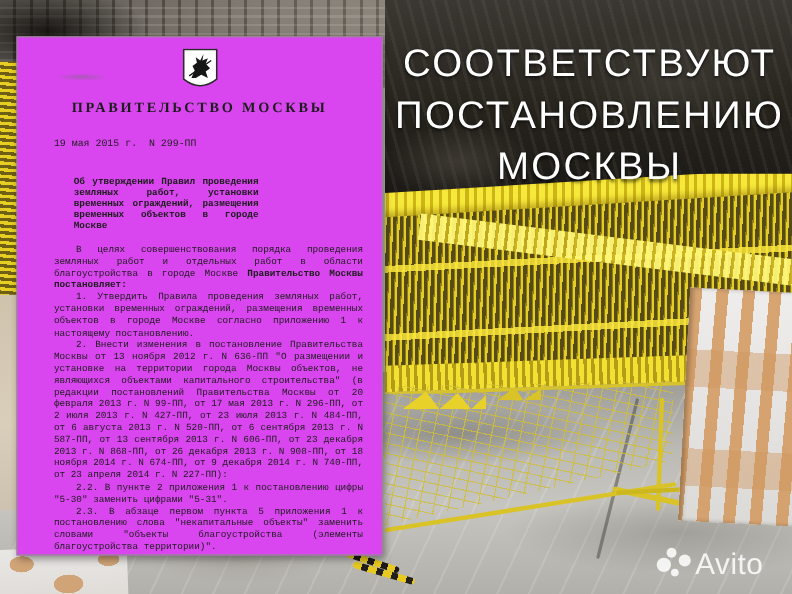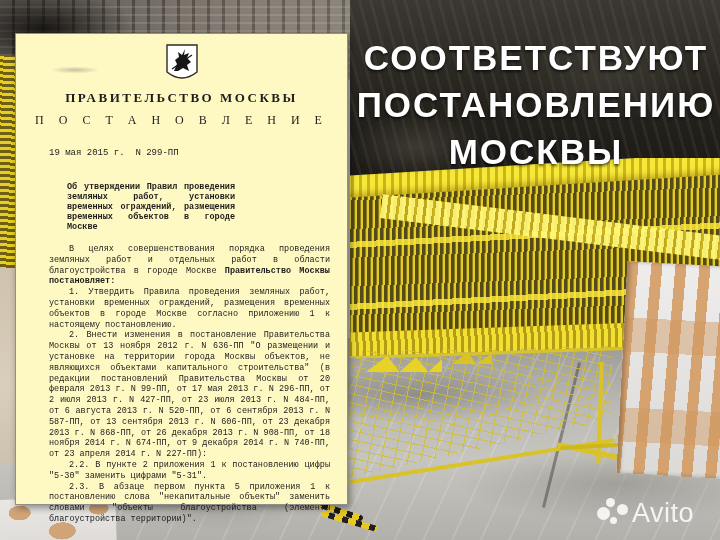--- a/index.html
+++ b/index.html
@@ -80,40 +80,40 @@
       radial-gradient(22px 14px at 55% 72%, #d0a477 60%, transparent 62%),
       radial-gradient(16px 10px at 86% 26%, #cfa376 60%, transparent 62%),
       linear-gradient(180deg,#e9e7e4,#dfdcd8);}
   .pole-a{position:absolute;left:314px;top:508px;width:50px;height:6px;transform:rotate(18deg);
     background:repeating-linear-gradient(90deg,#e8c91f 0 7px,#1c1a16 7px 13px);border-radius:3px;}
   .pole-b{position:absolute;left:320px;top:518px;width:58px;height:6px;transform:rotate(16deg);
     background:repeating-linear-gradient(90deg,#e8c91f 0 8px,#23201b 8px 14px);border-radius:3px;}
 
   
   .doc{position:absolute;left:15px;top:33px;width:333px;height:472px;box-sizing:border-box;
-    background:#fef9c3;border:1px solid #8f8f8c;box-shadow:2px 3px 7px rgba(0,0,0,.4);}
+    background:#d946ef;border:1px solid #8f8f8c;box-shadow:2px 3px 7px rgba(0,0,0,.4);}
   .doc-smudge{position:absolute;left:24px;top:28px;width:70px;height:16px;
     background:radial-gradient(34px 5px at 50% 50%, rgba(110,110,110,.4), transparent 72%);}
   .doc-emblem{width:34px;height:40px;margin:10px auto 6px;}
   .doc-authority{text-align:center;font-family:"Liberation Serif",serif;font-weight:bold;
     font-size:13px;letter-spacing:2.5px;color:#1d1d1d;}
   .doc-type{text-align:center;font-family:"Liberation Serif",serif;font-size:12px;
     letter-spacing:6px;margin-top:7px;color:#222;}
   .doc-date{font-family:"Liberation Mono","DejaVu Sans Mono",monospace;font-size:9px;
     margin:20px 0 24px 33px;white-space:pre;color:#1d1d1d;}
   .doc-subject{font-family:"Liberation Mono","DejaVu Sans Mono",monospace;font-size:8.5px;
     font-weight:bold;width:168px;margin-left:51px;text-align:justify;line-height:10px;color:#1d1d1d;}
   .doc-body{font-family:"Liberation Mono","DejaVu Sans Mono",monospace;font-size:8.5px;
     line-height:10.8px;text-align:justify;margin:12px 17px 0 33px;color:#1d1d1d;}
   .doc-body p{margin:0;text-indent:20px;}
   .doc-body b{font-weight:bold;}
 
   
   .headline{position:absolute;left:352px;top:34px;width:368px;text-align:center;color:#fff;
-    font-weight:700;font-size:35px;line-height:47px;letter-spacing:2px;
+    font-weight:400;font-size:35px;line-height:47px;letter-spacing:2px;
     font-family:"Liberation Sans",sans-serif;
     text-shadow:0 2px 3px rgba(0,0,0,.6), 0 0 1px rgba(0,0,0,.8);}
 
   
   .watermark{position:absolute;left:597px;top:497px;display:flex;align-items:flex-start;
     color:rgba(255,255,255,.85);}
   .wm-logo{position:relative;width:32px;height:30px;margin-right:3px;}
   .wm-logo i{position:absolute;border-radius:50%;background:rgba(255,255,255,.85);}
   .wm-c1{left:9px;top:1px;width:9px;height:9px;}
   .wm-c2{left:0;top:10px;width:13px;height:13px;}
@@ -159,21 +159,20 @@
 
     <div class="doc-emblem">
       <svg width="34" height="40" viewBox="0 0 34 40" xmlns="http://www.w3.org/2000/svg">
         <path d="M2 1 H32 V28 Q17 40 2 28 Z" fill="#ffffff" stroke="#2a2a2a" stroke-width="1.4"></path>
         <path fill="#161616" d="M9 27 L12 20 L10 16 L14 13 L13 8 L17 11 L20 5 L19 11 L24 9 L22 14 L26 18 L22 21 L24 27 L18 24 L13 27 Z"></path>
         <line x1="7" y1="25" x2="27" y2="11" stroke="#161616" stroke-width="1.2"></line>
       </svg>
     </div>
 
     <div class="doc-authority">ПРАВИТЕЛЬСТВО МОСКВЫ</div>
-    <div class="doc-type">П О С Т А Н О В Л Е Н И Е</div>
     <div class="doc-date">19 мая 2015 г.  N 299-ПП</div>
     <div class="doc-subject">Об утверждении Правил проведения земляных работ, установки временных ограждений, размещения временных объектов в городе Москве</div>
 
     <div class="doc-body">
       <p><span>В целях совершенствования порядка проведения земляных работ и отдельных работ в области благоустройства в городе Москве</span> <b>Правительство Москвы постановляет:</b></p>
       <p>1. Утвердить Правила проведения земляных работ, установки временных ограждений, размещения временных объектов в городе Москве согласно приложению 1 к настоящему постановлению.</p>
       <p>2. Внести изменения в постановление Правительства Москвы от 13 ноября 2012 г. N 636-ПП "О размещении и установке на территории города Москвы объектов, не являющихся объектами капитального строительства" (в редакции постановлений Правительства Москвы от 20 февраля 2013 г. N 99-ПП, от 17 мая 2013 г. N 296-ПП, от 2 июля 2013 г. N 427-ПП, от 23 июля 2013 г. N 484-ПП, от 6 августа 2013 г. N 520-ПП, от 6 сентября 2013 г. N 587-ПП, от 13 сентября 2013 г. N 606-ПП, от 23 декабря 2013 г. N 868-ПП, от 26 декабря 2013 г. N 908-ПП, от 18 ноября 2014 г. N 674-ПП, от 9 декабря 2014 г. N 740-ПП, от 23 апреля 2014 г. N 227-ПП):</p>
       <p>2.2. В пункте 2 приложения 1 к постановлению цифры "5-30" заменить цифрами "5-31".</p>
       <p>2.3. В абзаце первом пункта 5 приложения 1 к постановлению слова "некапитальные объекты" заменить словами "объекты благоустройства (элементы благоустройства территории)".</p>
 

